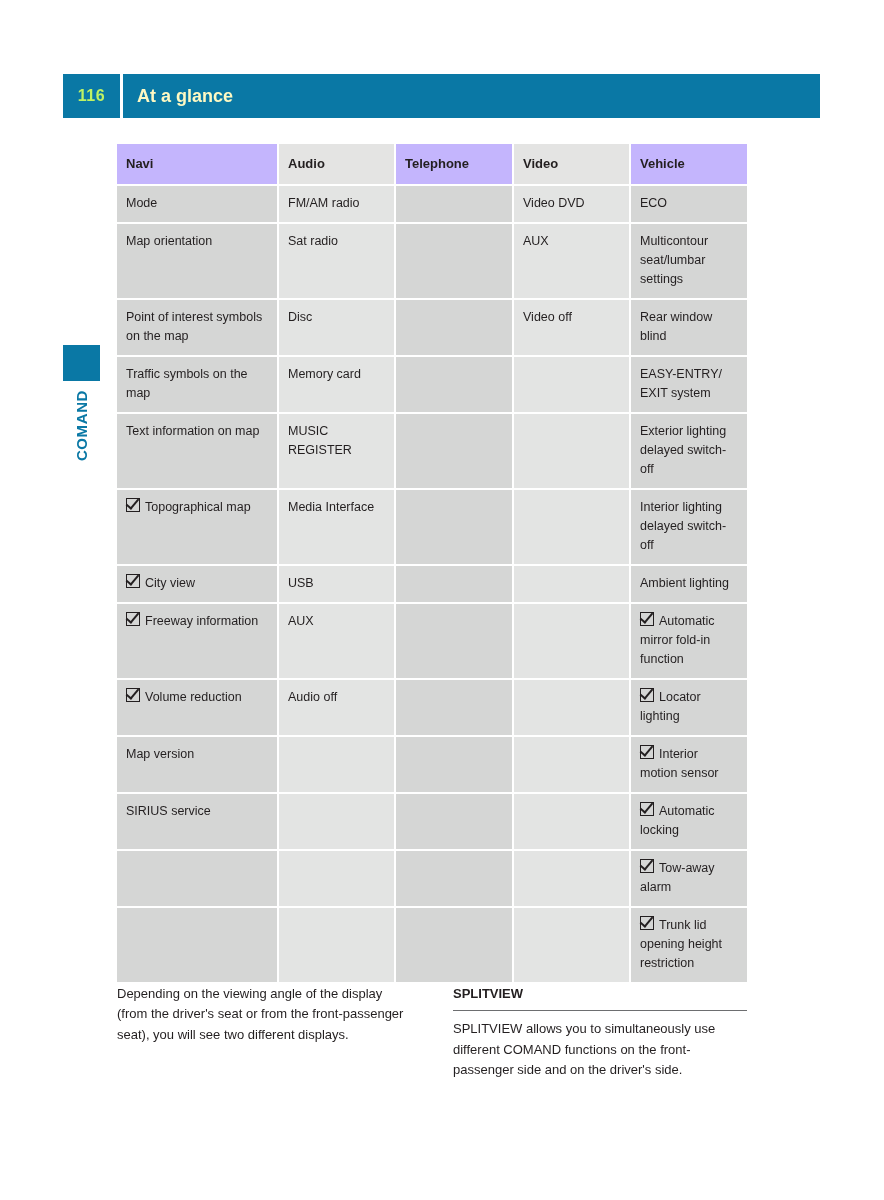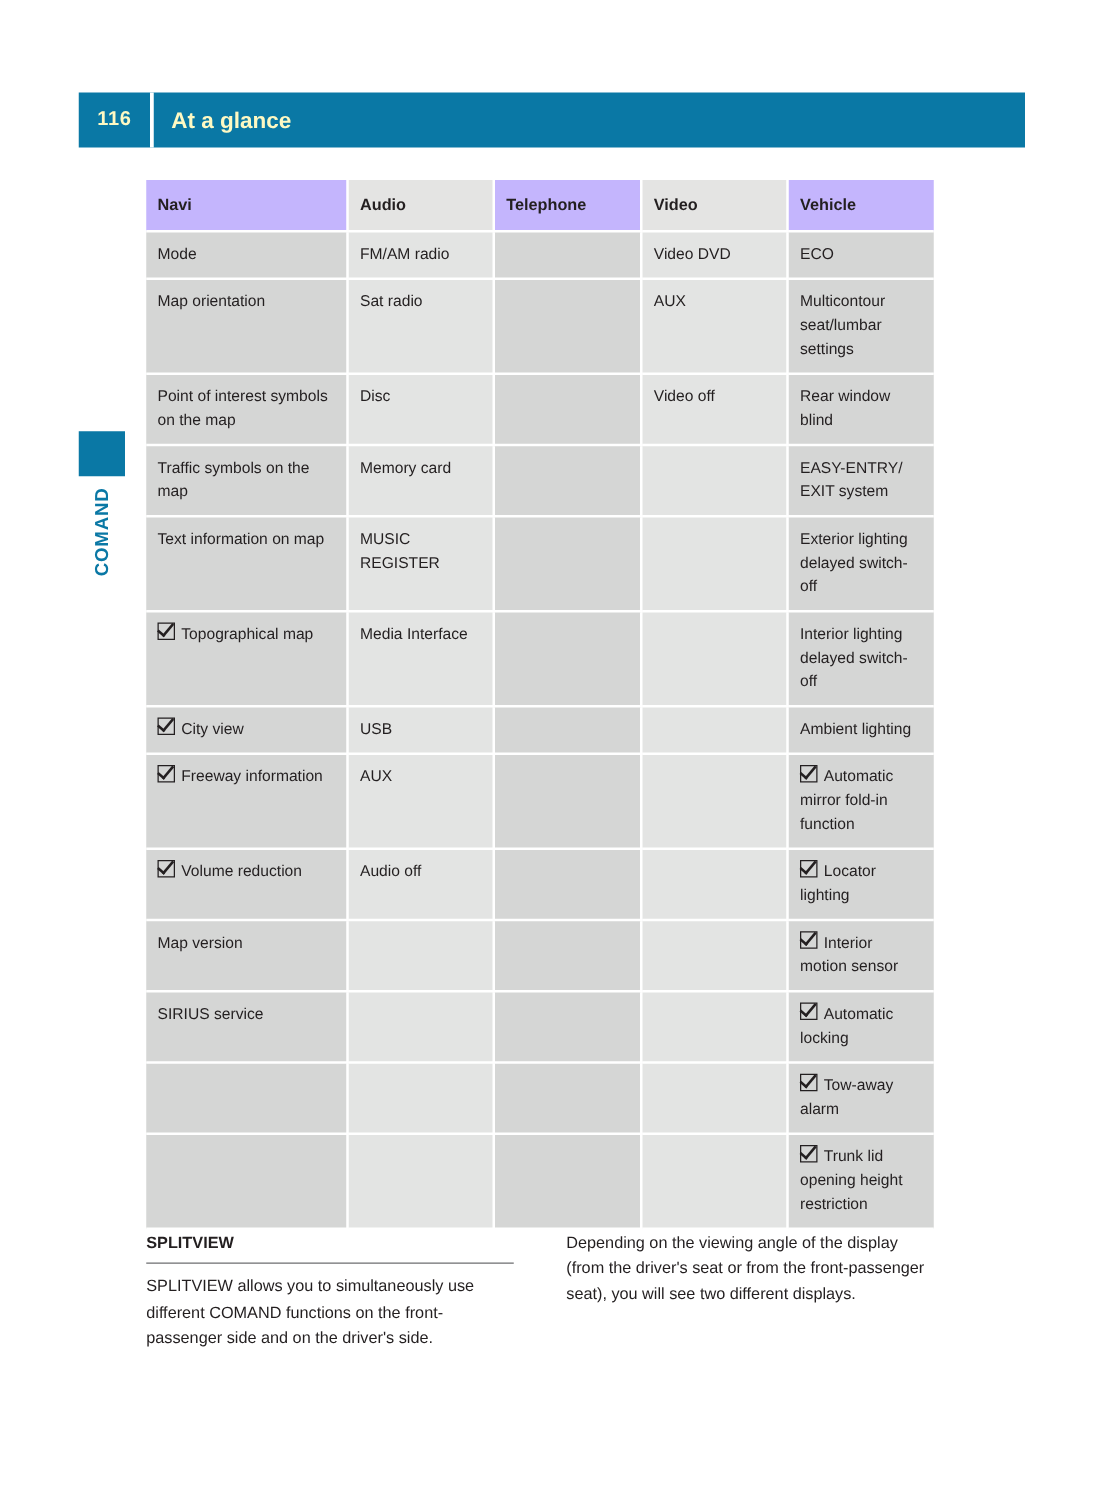--- a/index.html
+++ b/index.html
@@ -26,21 +26,21 @@
     background: #0a78a5;
     display: flex;
     align-items: stretch;
   }
   .page-number-box {
     width: 57px;
     flex: 0 0 57px;
     display: flex;
     align-items: center;
     justify-content: center;
-    color: #fef9c3;
+    color: #bef264;
     font-size: 16px;
     font-weight: bold;
     letter-spacing: 0.5px;
   }
   .header-divider {
     width: 3px;
     flex: 0 0 3px;
     background: #ffffff;
   }
   .header-title {
@@ -400,20 +400,20 @@
         </td>
         <td class="sh-b">
           <span class="cell-text"></span>
         </td>
         <td class="sh-a cb-cell"><span class="cb"></span><span class="cell-text">Trunk lid opening height restriction</span></td>
       </tr>
     </tbody>
 </table>
 
 <div class="prose">
+  <div class="prose-col right">
+    <p class="prose-body">Depending on the viewing angle of the display (from the driver's seat or from the front-passenger seat), you will see two different displays.</p>
+  </div>
   <div class="prose-col left">
     <h2 class="prose-heading">SPLITVIEW</h2>
     <p class="prose-body">SPLITVIEW allows you to simultaneously use different COMAND functions on the front-passenger side and on the driver's side.</p>
   </div>
-  <div class="prose-col right">
-    <p class="prose-body">Depending on the viewing angle of the display (from the driver's seat or from the front-passenger seat), you will see two different displays.</p>
-  </div>
 </div>
 
 </body></html>

